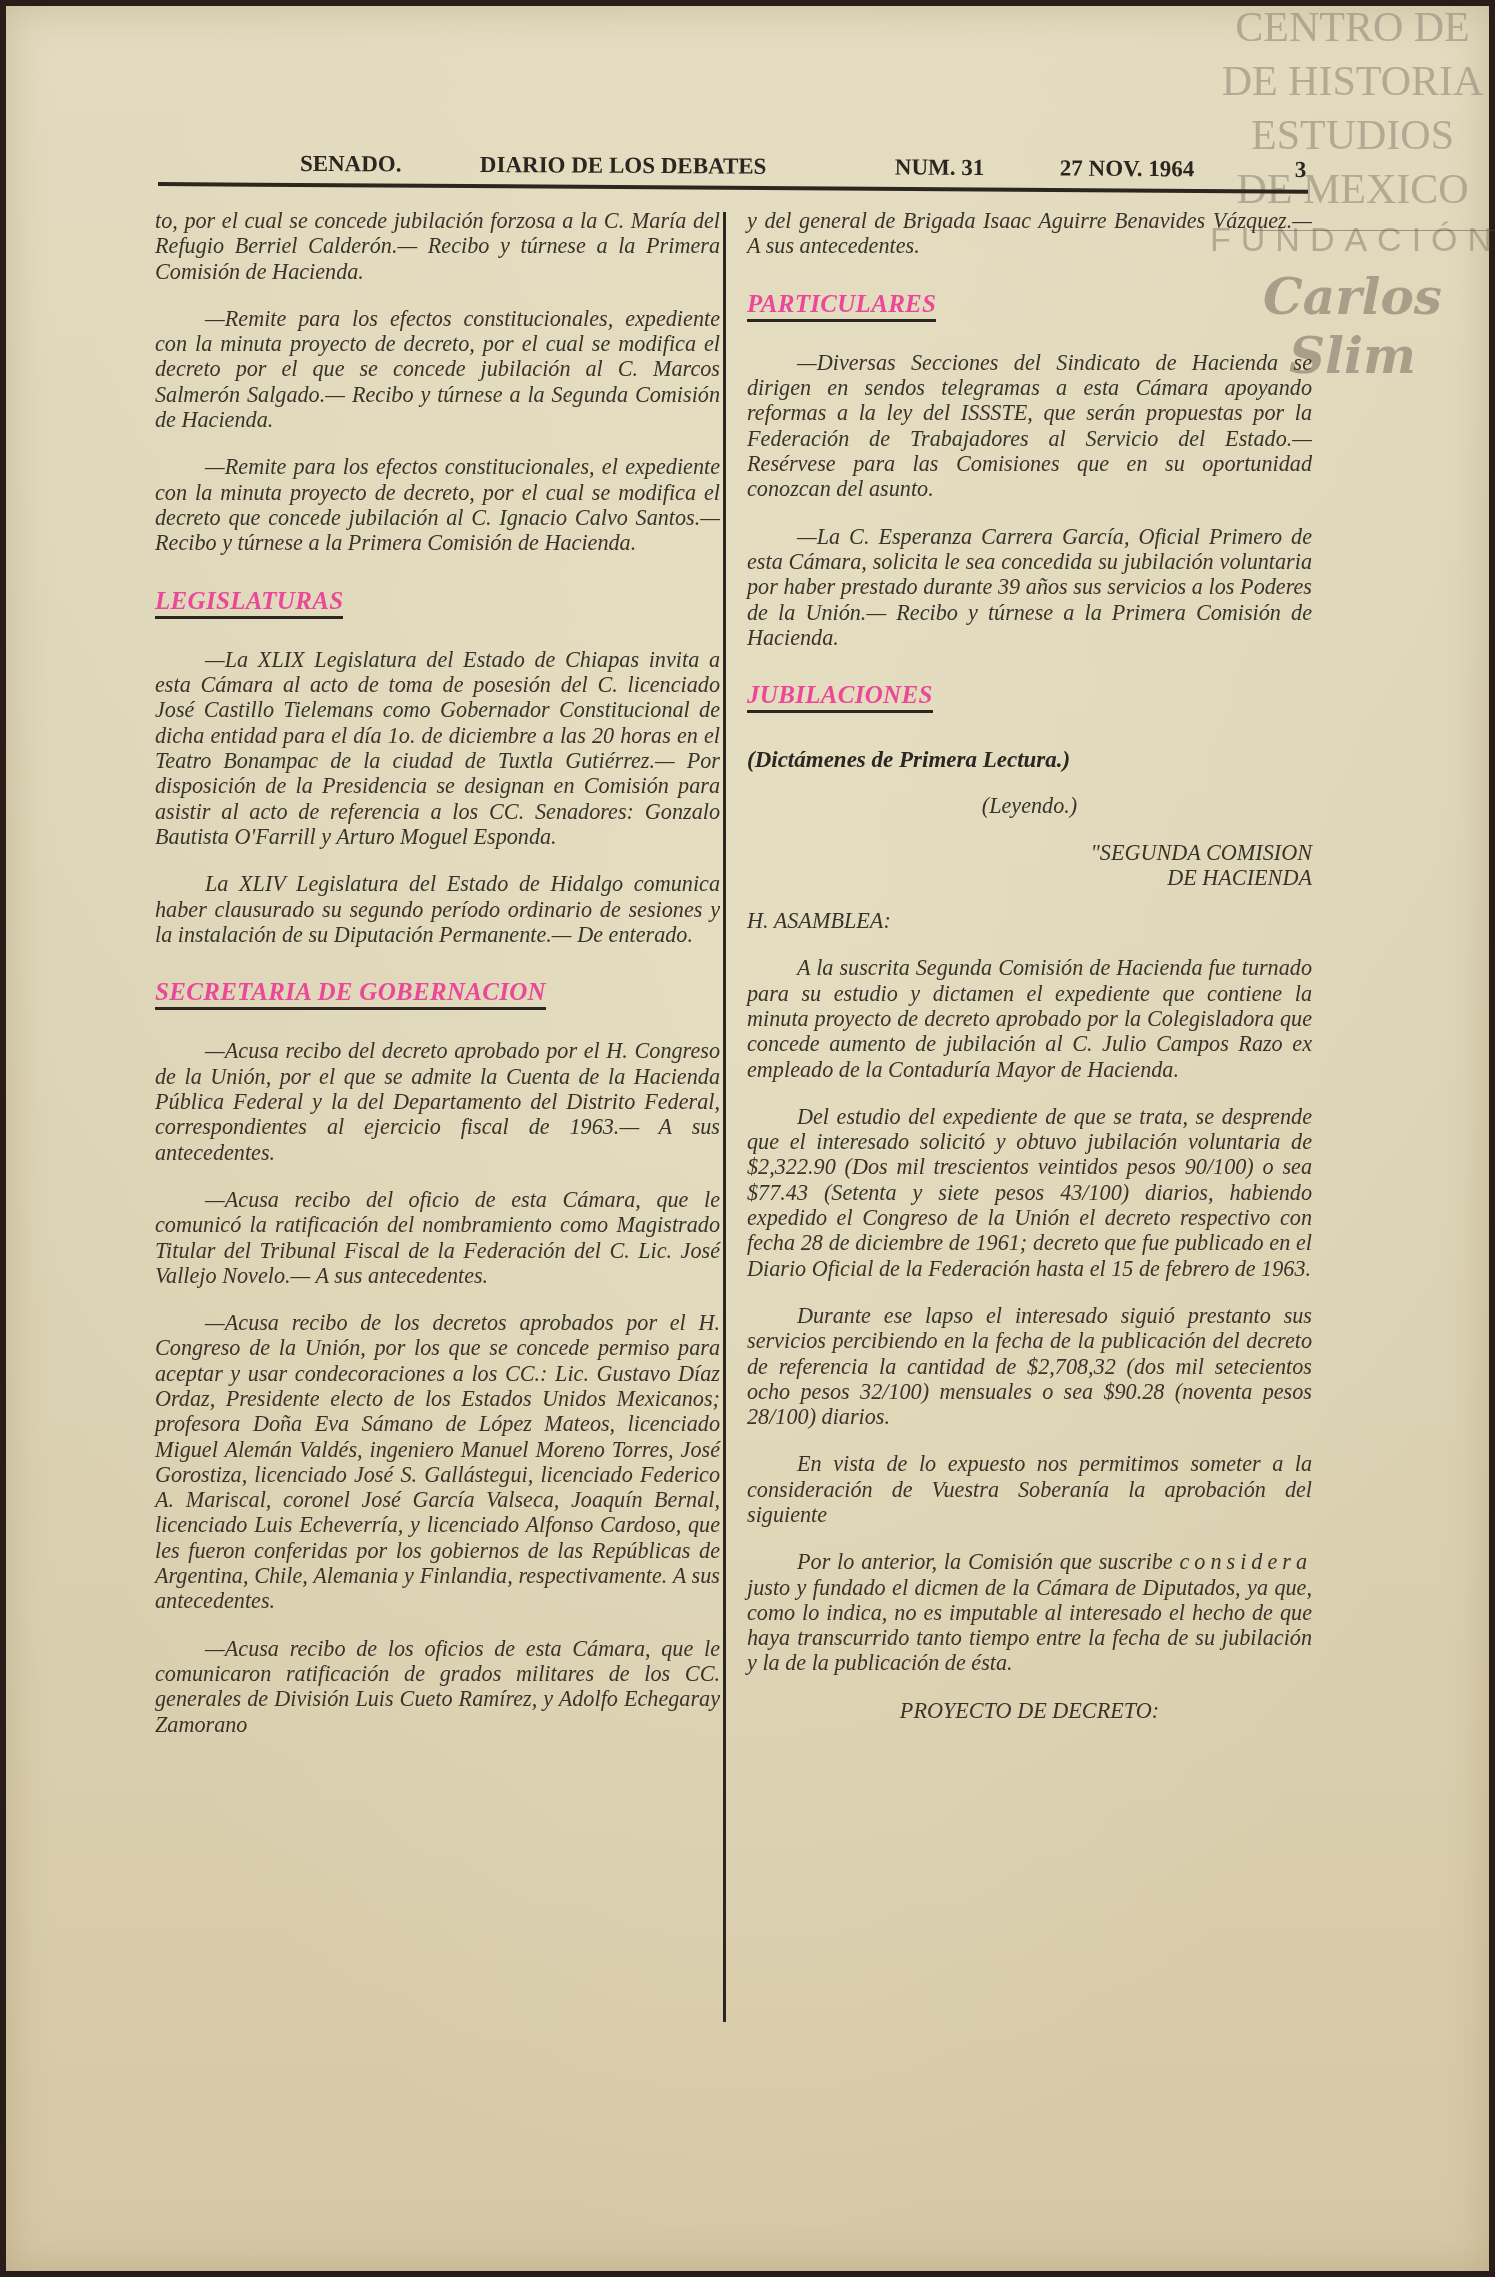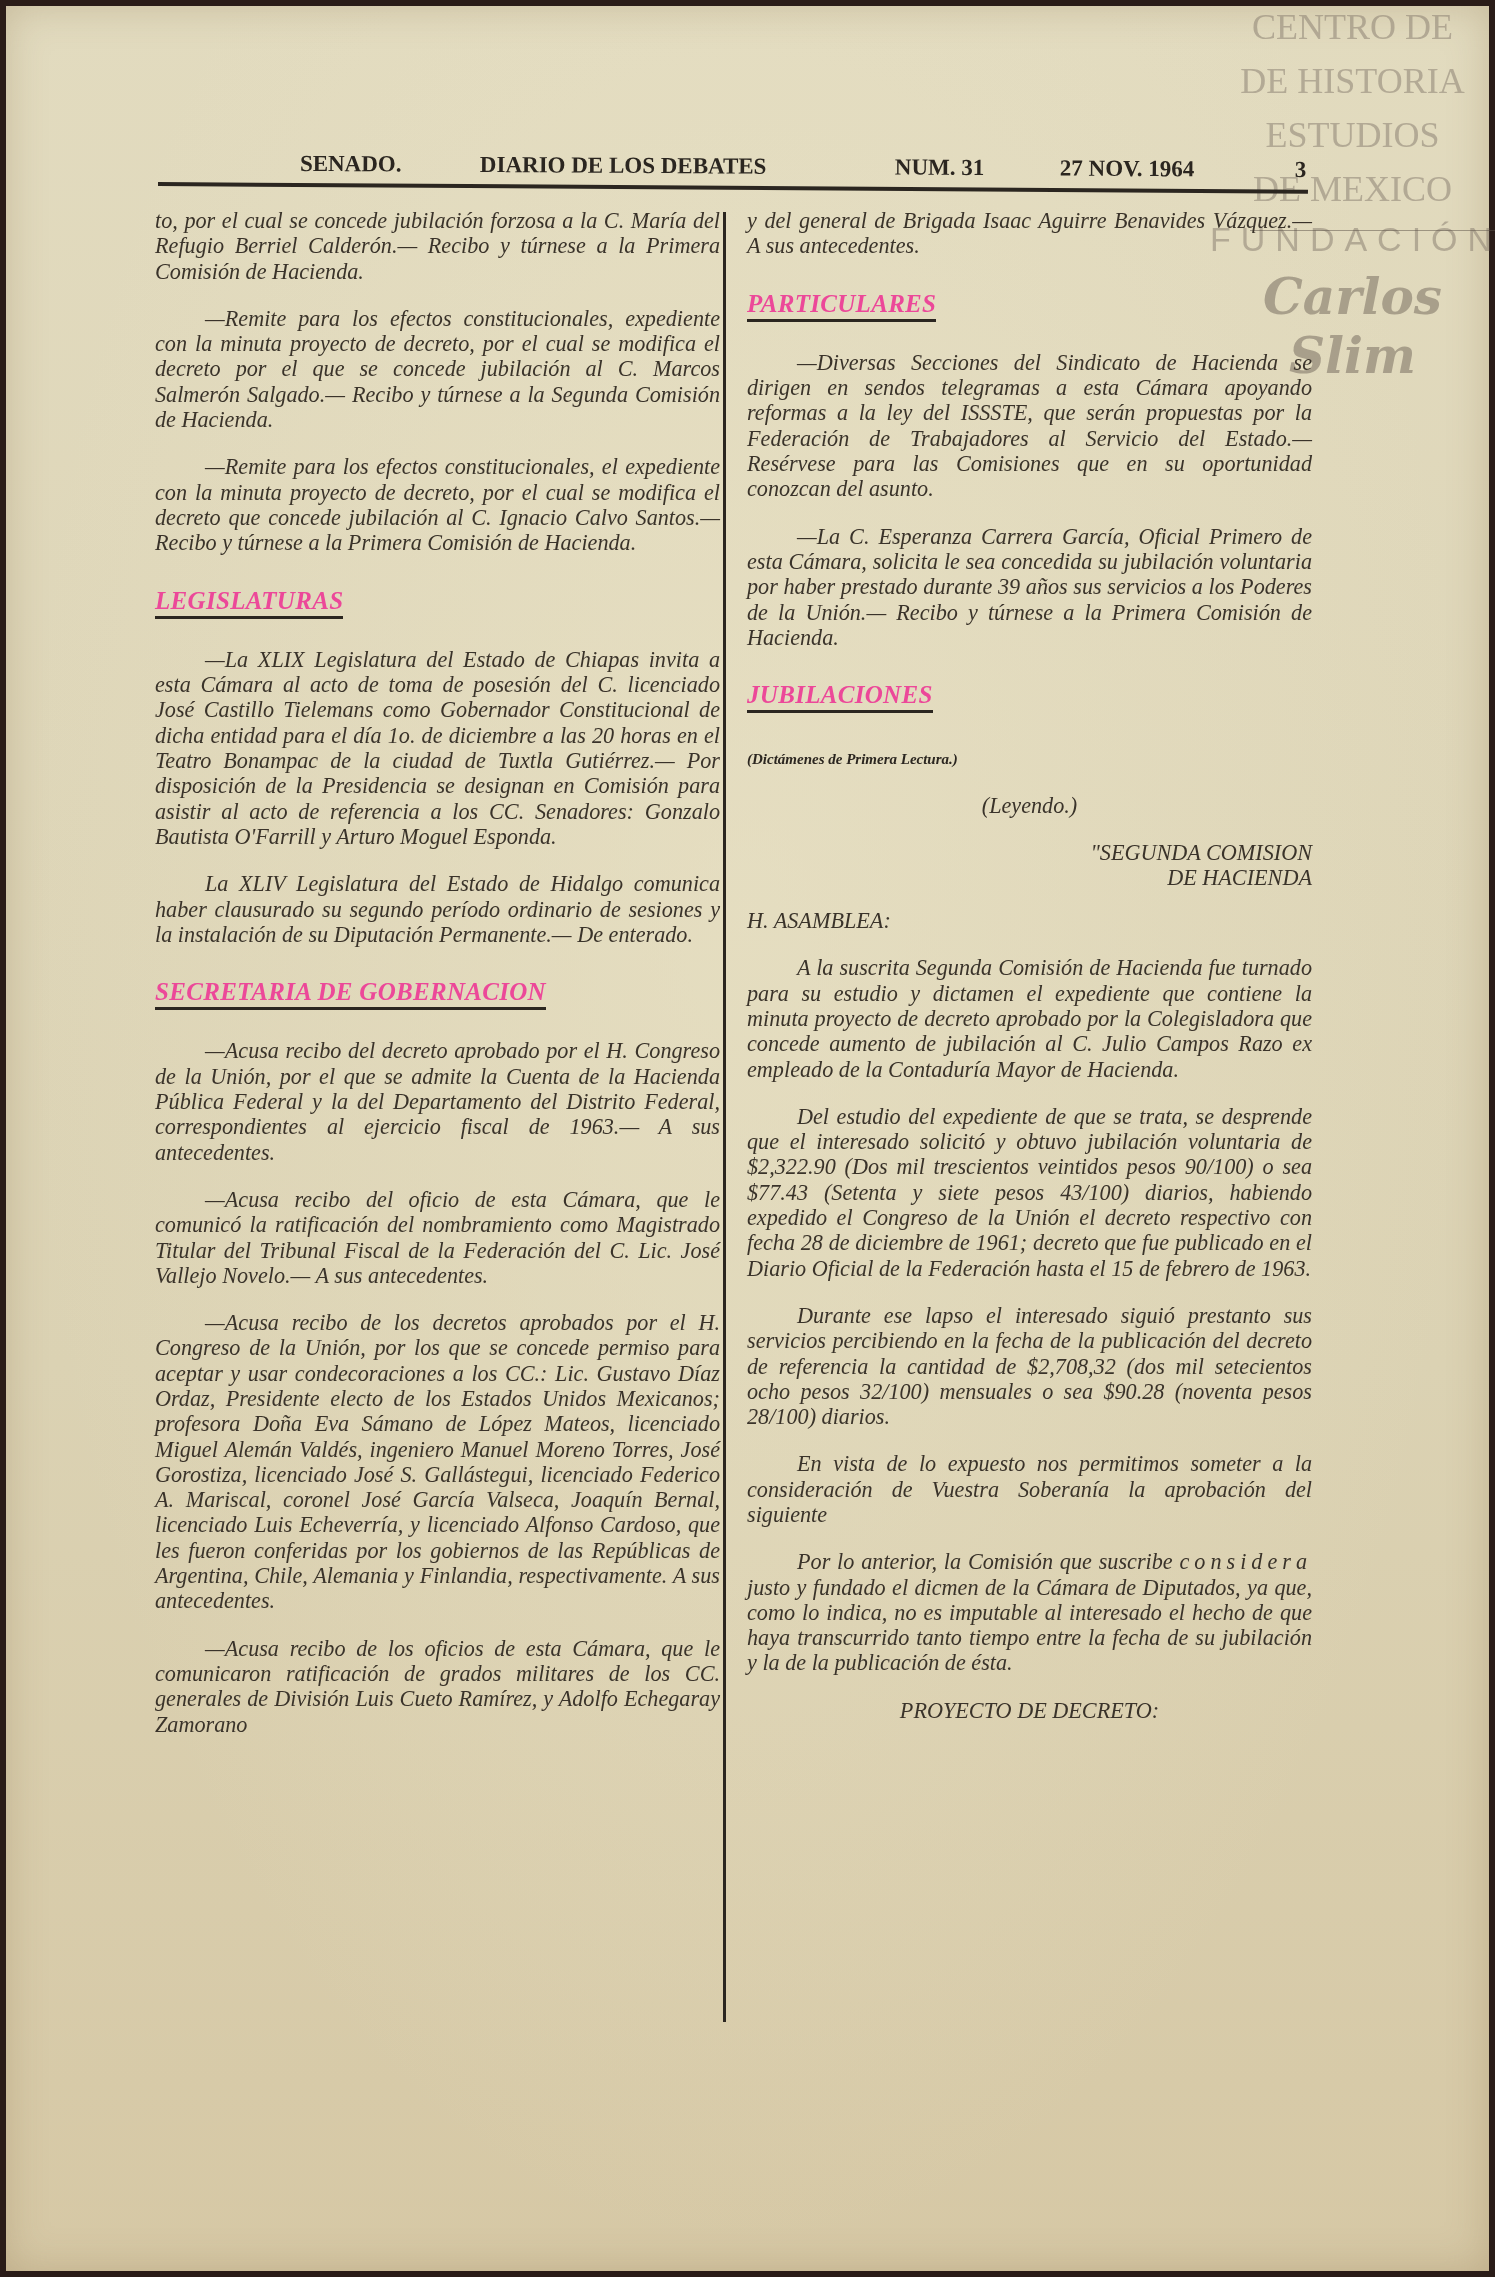--- a/index.html
+++ b/index.html
@@ -15,21 +15,21 @@
     background-image:
       radial-gradient(ellipse at 50% 40%, rgba(235,228,200,0.55), rgba(0,0,0,0) 70%),
       linear-gradient(180deg, #e2dbbf 0%, #dbd2b3 60%, #d6c8a5 100%);
     box-shadow: inset 0 0 40px rgba(120,90,50,0.25);
   }
   .watermark {
     position: absolute; left: 1210px; top: 0; width: 285px; height: 370px;
     text-align: center; color: rgba(140,130,115,0.55);
     pointer-events: none;
   }
-  .wm-line { font-family: "Liberation Serif", serif; font-size: 36px; line-height: 54px; letter-spacing: 0px; display:block;text-align:center; }
+  .wm-line { font-family: "Liberation Serif", serif; font-size: 42px; line-height: 54px; letter-spacing: 0px; display:block;text-align:center; }
   .wm-fund { font-family: Liberation Sans, sans-serif; font-size: 34px; letter-spacing: 10px; margin-top: 4px; display:block; font-weight: 300;}
   .wm-sign { font-family: "DejaVu Serif", serif; font-style: italic; font-size: 50px; display:block; margin-top: 8px; color: rgba(130,120,105,0.6); font-weight: bold; }
   .wm-rule { position:absolute; left: 1250px; top: 230px; width: 245px; height: 1px; background: rgba(90,80,70,0.5); }
 
   .header {
     position: absolute; left: 155px; top: 150px; width: 1160px;
     font-family: "Liberation Serif", serif; font-weight: bold; font-size: 23px; color: #2b2620;
     transform: rotate(0.35deg); transform-origin: left center;
   }
   .header span { position: absolute; top: 0; white-space: nowrap; }
@@ -45,21 +45,21 @@
   }
   .col-left { left: 155px; }
   .col-right { left: 747px; }
   .divider { position: absolute; left: 723px; top: 212px; width: 3px; height: 1810px; background: #2b2620; }
   p { margin: 0 0 22px 0; text-indent: 50px; }
   p.noindent { text-indent: 0; }
   .sect {
     font-weight: bold; font-size: 25px; color: #ec4899; margin: 10px 0 28px 0;
     display: inline-block; border-bottom: 3px solid #2b2620; padding-bottom: 3px; letter-spacing: 0.3px;
   }
-  .sub { font-weight: bold; text-indent: 0; font-size: 15px; margin: 6px 0 20px 0; color:#2b2620;}
+  .sub { font-weight: bold; text-indent: 0; font-size: 23px; margin: 6px 0 20px 0; color:#2b2620;}
   .center { text-align: center; text-indent: 0; }
   .right { text-align: right; text-indent: 0; margin-bottom: 18px; line-height: 25px; }
   .spaced { letter-spacing: 5px; }
 </style>
 </head>
 <body>
 
 <div class="page"></div>
 
 <div class="watermark">

